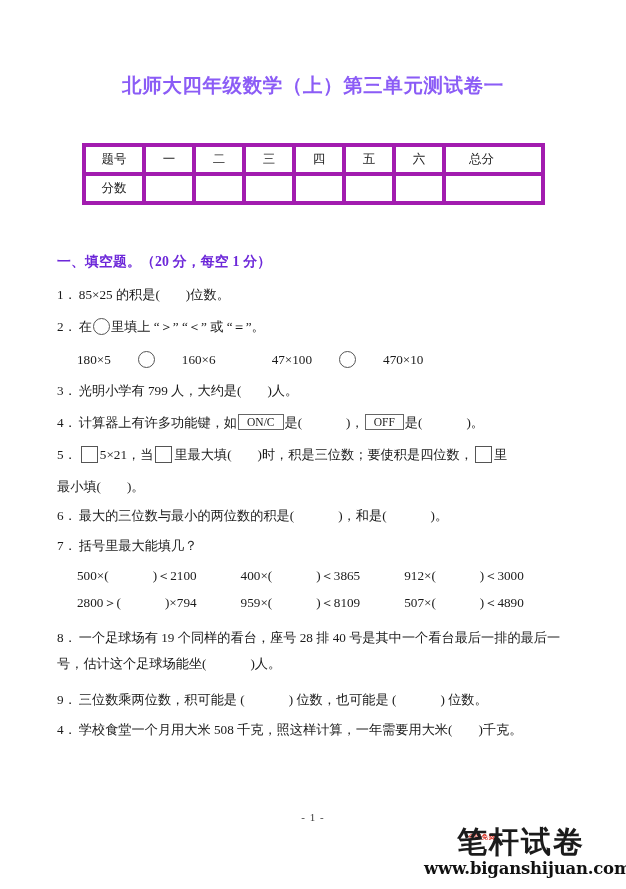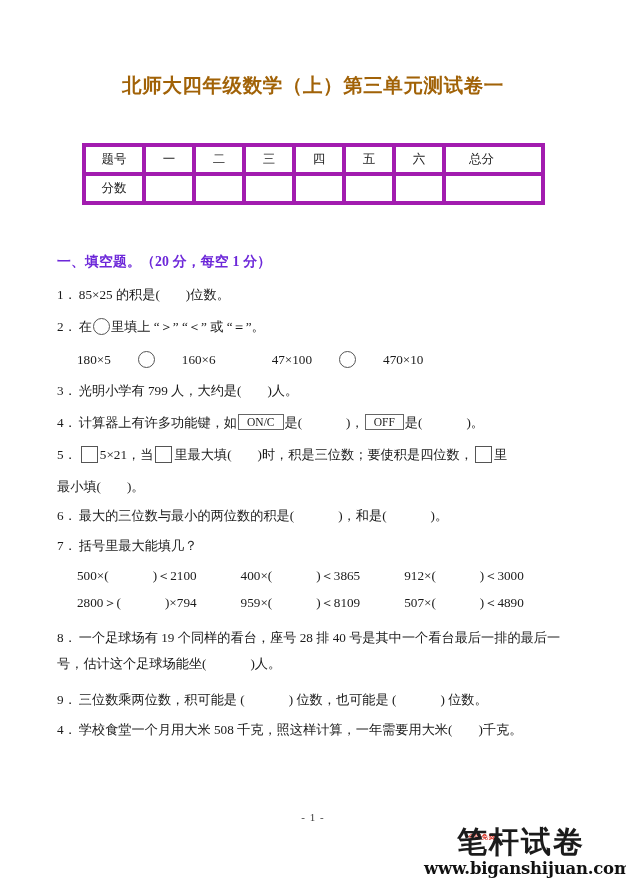--- a/index.html
+++ b/index.html
@@ -26,21 +26,21 @@
   
   .doc-title {
     position: absolute;
     top: 72px;
     left: 0;
     width: 626px;
     text-align: center;
     font-size: 19.5px;
     font-weight: bold;
     letter-spacing: 0.6px;
-    color: #a16207;
+    color: #8b5cf6;
   }
 
   
   .score-table {
     position: absolute;
     top: 143px;
     left: 82px;
     width: 463px;
     border-collapse: collapse;
     table-layout: fixed;

